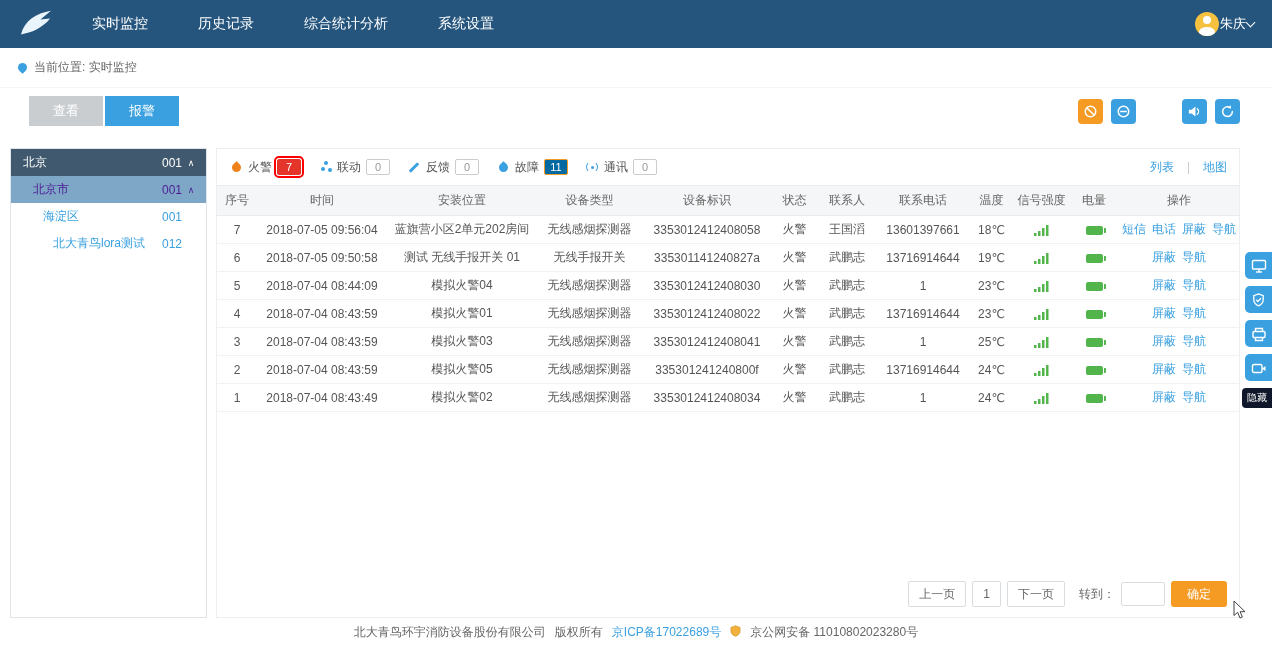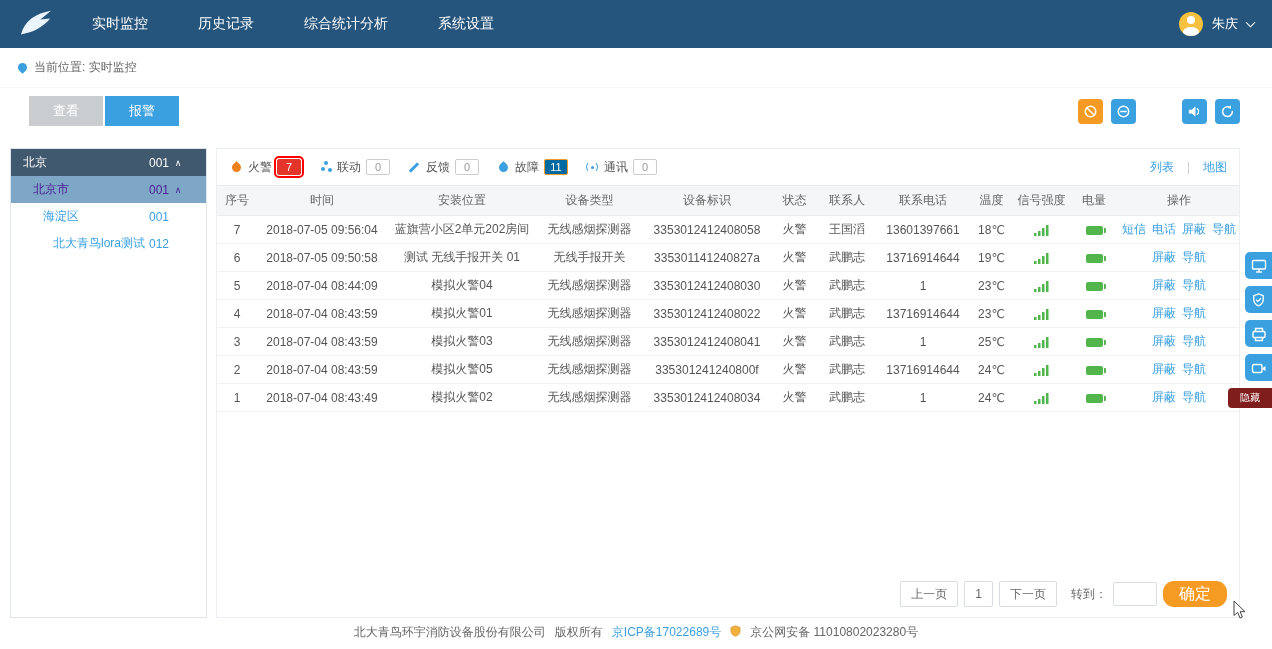--- a/index.html
+++ b/index.html
@@ -9,21 +9,21 @@
   a { text-decoration:none; }
   button { font-family:inherit; }
 
   
   .topbar { height:48px; background:#25557d; display:flex; align-items:center; padding:0 18px; color:#fff; }
   .logo { display:flex; align-items:center; gap:10px; }
   .logo-title { font-size:17px; font-weight:bold; letter-spacing:4px; line-height:1.15; }
   .logo-sub { font-size:8.5px; color:#b9d6ec; letter-spacing:.2px; }
   .nav { display:flex; gap:50px; margin-left:38px;text-align:center; }
   .nav-item { color:#fff; font-size:14px; cursor:pointer; }
-  .user { margin-left:auto; display:flex; align-items:center; gap:9px; cursor:pointer; font-size:13px; }
+  .user { margin-left:auto; display:flex; align-items:center; gap:1px; cursor:pointer; font-size:13px; }
   .avatar { width:24px; height:24px; border-radius:50%; background:#f5c13e; position:relative; overflow:hidden; }
   .avatar::before { content:''; position:absolute; left:8px; top:4px; width:8px; height:8px; border-radius:50%; background:#fff; }
   .avatar::after  { content:''; position:absolute; left:4px; top:15px; width:16px; height:10px; border-radius:50% 50% 0 0; background:#fff; }
   .chev-down { width:7px; height:7px; border-right:1.5px solid #fff; border-bottom:1.5px solid #fff; transform:rotate(45deg); margin-top:-4px; }
 
   
   .crumb { height:40px; display:flex; align-items:center; gap:7px; padding:0 18px; font-size:12px; color:#666; border-bottom:1px solid #f4f6f7; }
   .pin { width:9px; height:9px; background:#3aa0e0; border-radius:50% 50% 50% 0; transform:rotate(-45deg); }
 
   
@@ -32,21 +32,21 @@
   .tab-gray { background:#c9cdd0; }
   .tab-active { background:#3aa0e0; margin-left:2px; }
   .loc-path { margin-left:46px; font-size:13px; color:#333; }
   .tab-actions { margin-left:auto; display:flex; align-items:center; gap:8px; margin-right:32px; }
   .grp-gap { width:30px; }
   .icon-btn { width:25px; height:25px; border:none; border-radius:4px; background:#3aa0e0; display:flex; align-items:center; justify-content:center; cursor:pointer; padding:0; }
   .icon-btn.orange { background:#f59a23; }
 
   
   .left-panel { position:absolute; left:10px; top:148px; width:197px; bottom:31px; border:1px solid #dfe4e8; background:#fff; overflow:hidden; }
-  .tree-item { display:flex; align-items:center; height:27px; font-size:12px; cursor:pointer; padding-right:19px; }
+  .tree-item { display:flex; align-items:center; height:27px; font-size:12px; cursor:pointer; padding-right:6px; }
   .tree-dark { background:#41596e; color:#fff; }
   .tree-medium { background:#7ea6c6; color:#4c1d95; }
   .tree-link { color:#3aa0e0; background:#fff; }
   .tree-count { margin-left:auto; }
   .tree-caret { width:18px; text-align:center; font-size:9px; }
 
   
   .main-panel { position:absolute; left:216px; top:148px; right:32px; bottom:31px; border:1px solid #eceff2; background:#fff; }
   .filter-bar { display:flex; align-items:center; height:36px; padding:0 12px; }
   .filter-items { display:flex; align-items:center; gap:17px; }
@@ -80,26 +80,26 @@
       linear-gradient(#52b54b,#52b54b) 8px bottom/2.5px 8px no-repeat,
       linear-gradient(#52b54b,#52b54b) 12px bottom/2.5px 11px no-repeat; }
   .battery-icon { display:inline-block; width:17px; height:9px; background:#52b54b; border-radius:2px; position:relative; vertical-align:middle; }
   .battery-icon::after { content:''; position:absolute; right:-3px; top:2px; width:2px; height:5px; background:#52b54b; border-radius:0 1px 1px 0; }
 
   
   .pagination { position:absolute; right:12px; bottom:10px; display:flex; align-items:center; gap:6px; font-size:12px; color:#666; }
   .page-btn { border:1px solid #d9dde0; background:#fff; color:#666; height:26px; padding:0 10px; border-radius:2px; cursor:pointer; font-size:12px; }
   .goto-label { margin-left:8px; }
   .goto-input { width:44px; height:24px; border:1px solid #d9dde0; border-radius:2px; outline:none; padding:0 4px; }
-  .confirm-btn { background:#f59a23; border:none; color:#fff; height:26px; padding:0 16px; border-radius:11px; cursor:pointer; font-size:16px; }
+  .confirm-btn { background:#f59a23; border:none; color:#fff; height:26px; padding:0 16px; border-radius:3px; cursor:pointer; font-size:12px; }
 
   
   .float-bar { position:absolute; right:0; top:252px; display:flex; flex-direction:column; gap:7px; align-items:flex-end; }
   .float-btn { width:27px; height:27px; background:#3aa0e0; border:none; border-radius:5px 0 0 5px; display:flex; align-items:center; justify-content:center; cursor:pointer; padding:0; }
-  .hide-tag { background:#7f1d1d; color:#fff; font-size:10px; padding:3px 12px; border-radius:4px 0 0 4px; cursor:pointer;font-family:Liberation Mono, monospace; }
+  .hide-tag { background:#0f172a; color:#fff; font-size:10px; padding:3px 5px; border-radius:4px 0 0 4px; cursor:pointer;font-family:Liberation Mono, monospace; }
 
   
   .footer { position:absolute; bottom:8px; left:0; right:0; display:flex; justify-content:center; align-items:center; gap:9px; font-size:12px; color:#666; }
   .footer-link { color:#3aa0e0; cursor:pointer; }
 
   .cursor { position:absolute; left:1233px; top:600px; z-index:50; pointer-events:none; }
 </style>
 </head>
 <body>
 

